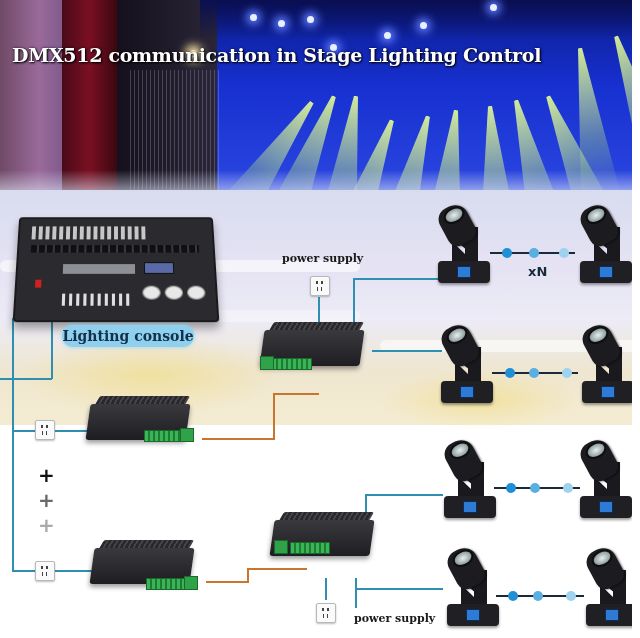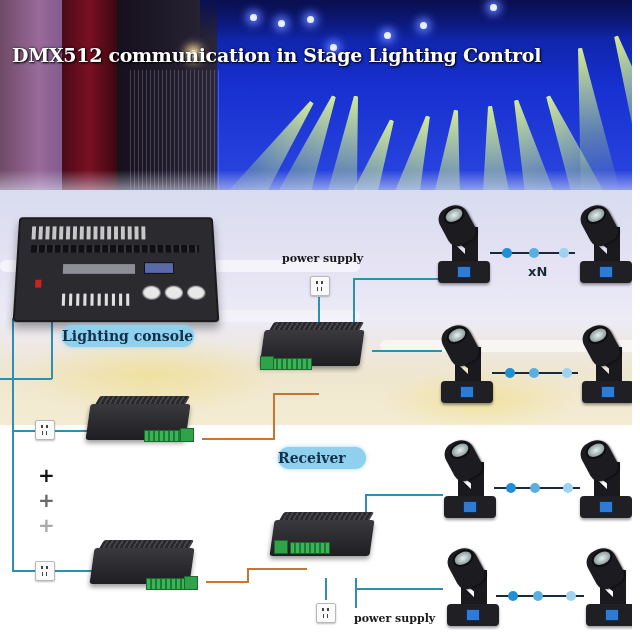--- a/index.html
+++ b/index.html
@@ -38,21 +38,21 @@
     text-shadow: 1px 1px 2px #000, 0 0 3px rgba(0,0,0,0.7); white-space: nowrap; }
 
   
   .wire { position: absolute; background: #2f8fb0; }
   .wire-orange { position: absolute; background: #c9742f; }
   .chain-line { position: absolute; height: 2px; background: #1b2a3a; }
   .dot { position: absolute; width: 10px; height: 10px; border-radius: 50%; }
 
   
   .pill { position: absolute; background: #8fd0ee; border-radius: 14px; color: #13304a;
-    font-family: "DejaVu Serif", serif; font-weight: bold; font-size: 14px; 
+    font-family: "DejaVu Serif", serif; font-weight: bold; font-size: 14px; text-align: center;
     line-height: 22px; height: 22px; box-shadow: 0 0 4px rgba(143,208,238,0.8); }
   .ps-label { position: absolute; color: #1a1a1a; font-family: "DejaVu Serif", serif; font-weight: bold; font-size: 11px; white-space: nowrap; }
   .xn { position: absolute; color: #1a2a3a; font-family: "DejaVu Sans", sans-serif; font-weight: bold; font-size: 13px; }
 
   
   .socket { position: absolute; width: 18px; height: 18px; background: #fafafa; border: 1px solid #b8b8b8;
     border-radius: 2px; box-shadow: 0 1px 2px rgba(0,0,0,0.25); }
   .socket::before { content: ""; position: absolute; left: 5px; top: 4px; width: 2px; height: 3px; background: #444; box-shadow: 5px 0 0 #444; }
   .socket::after { content: ""; position: absolute; left: 6px; top: 10px; width: 1px; height: 4px; background: #444; box-shadow: 4px 0 0 #444; }
 
@@ -206,21 +206,20 @@
     <div class="box-term-small" style="left:92px;top:36px"></div>
   </div>
 
   <div class="box" style="left:272px;top:512px">
     <div class="box-top"></div>
     <div class="box-body"></div>
     <div class="box-term" style="left:18px;top:30px"></div>
     <div class="box-term-small" style="left:2px;top:28px"></div>
   </div>
 
-  <div class="pill" style="left:278px;top:447px;width:88px">Receiver</div>
 
   <div class="plus" style="left:38px;top:465px;color:#111">+</div>
   <div class="plus" style="left:38px;top:490px;color:#6a6a6a">+</div>
   <div class="plus" style="left:38px;top:515px;color:#aaaaaa">+</div>
 
   <div class="fixture" style="left:434px;top:205px">
     <div class="fx-yoke"></div>
     <div class="fx-head">
         <div class="fx-lens"></div>
       </div>

